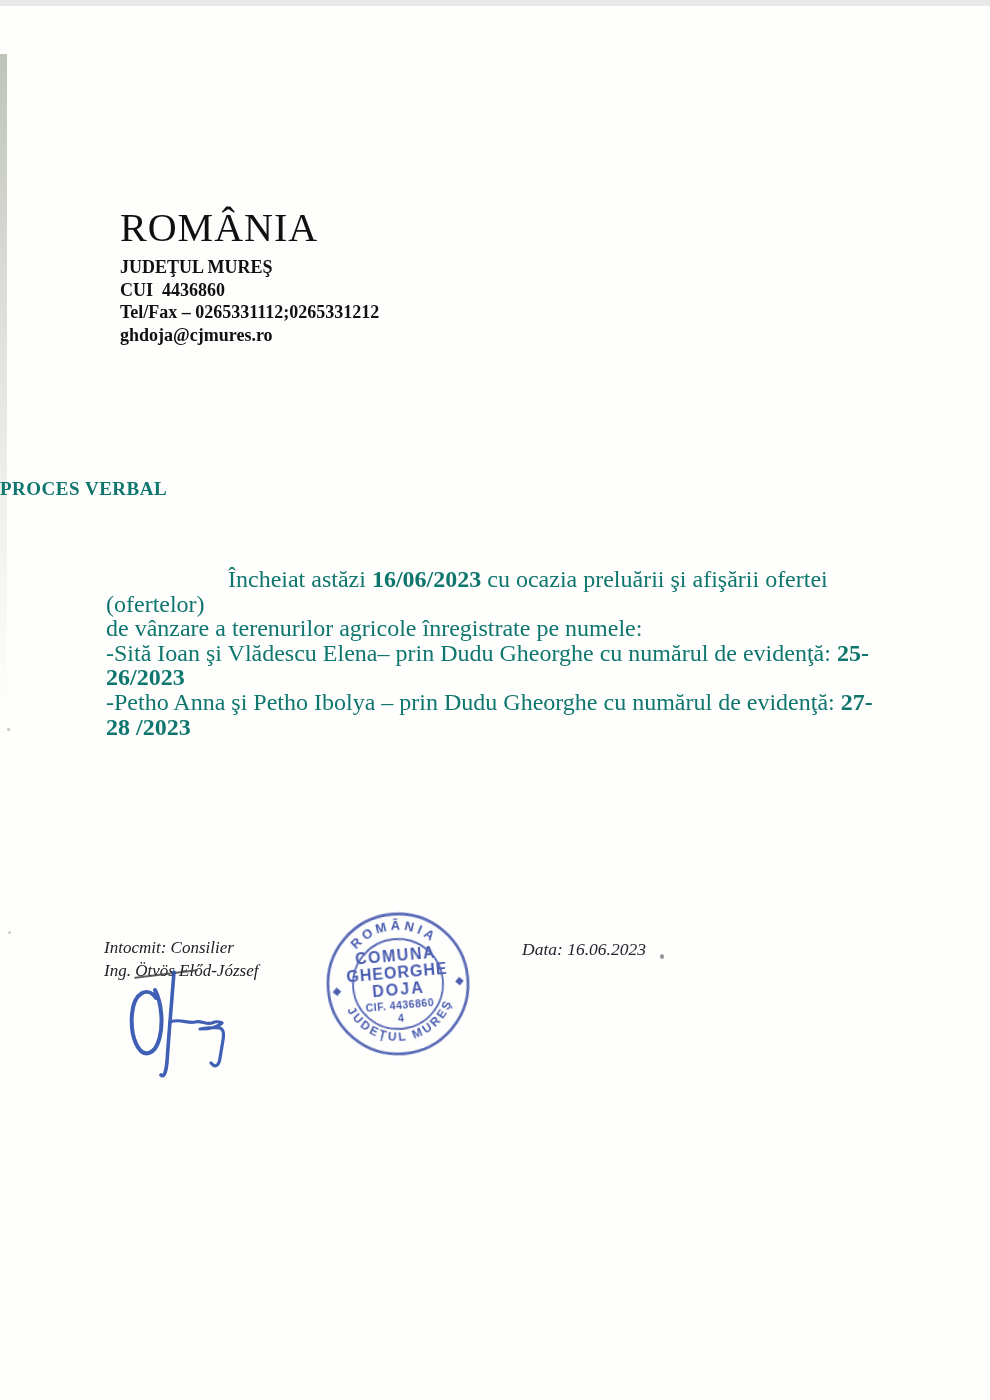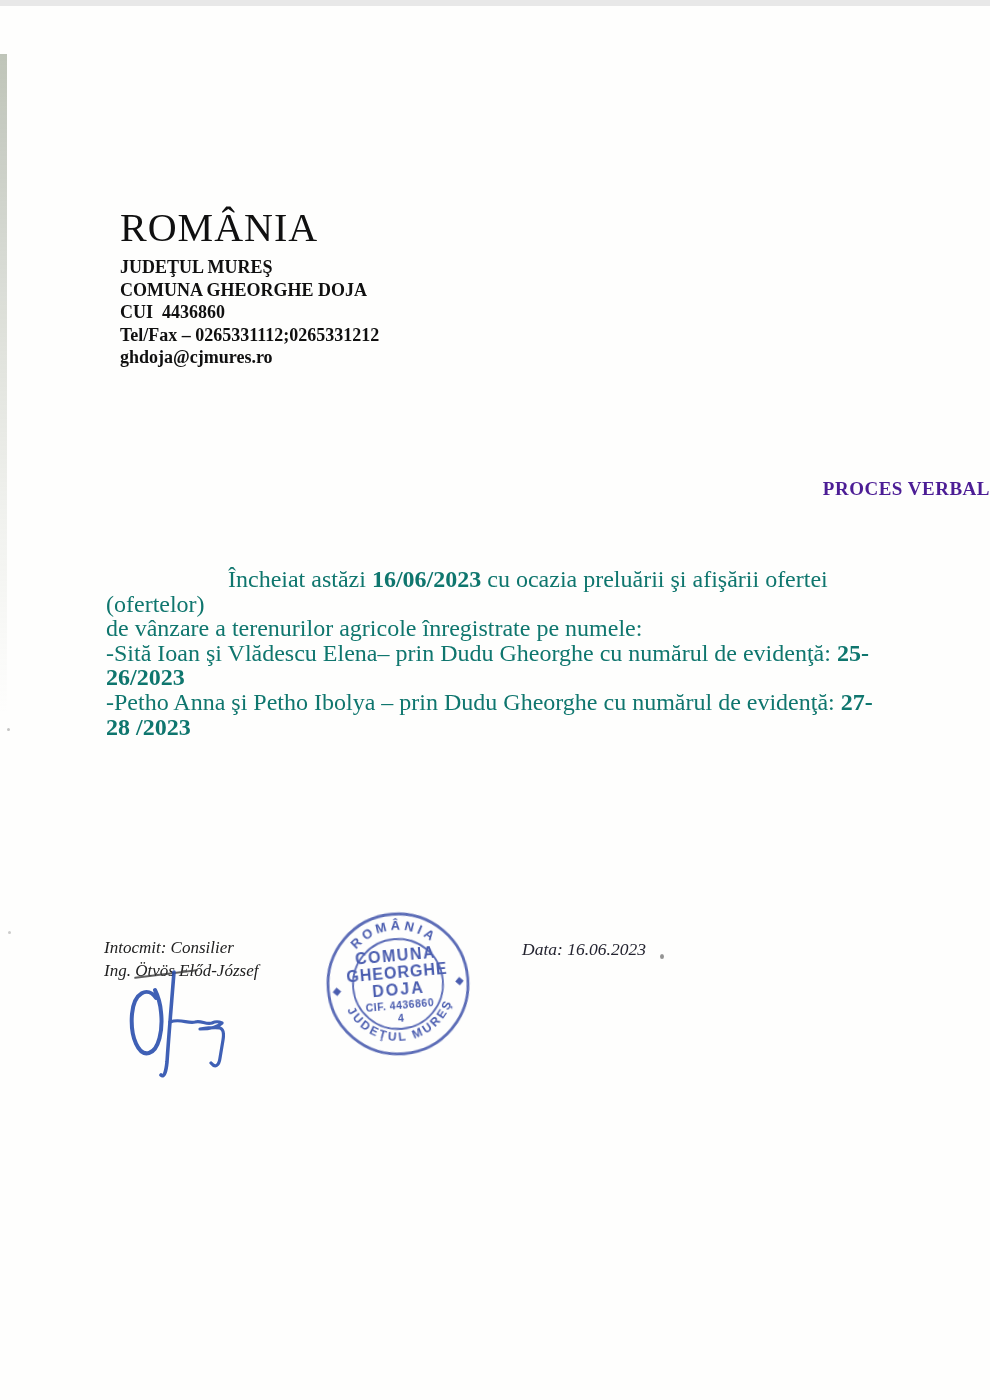--- a/index.html
+++ b/index.html
@@ -37,22 +37,22 @@
   }
   .header-lines { margin-top: 6px; }
   .header-line {
     font-weight: 700; font-size: 18px; line-height: 22.5px;
     color: #101010; white-space: pre;
   }
 
   
   .doc-title {
     position: absolute; left: 0; right: 0; top: 472px;
-    text-align: right; font-weight: 700; font-size: 19px;
-    letter-spacing: 0.5px; color: #4c1d95;
+    text-align: left; font-weight: 700; font-size: 19px;
+    letter-spacing: 0.5px; color: #0f766e;
   }
 
   
   .body-text {
     position: absolute; left: 106px; top: 561px; width: 790px;
     font-size: 24px; line-height: 24.6px; color: #0f766e;
   }
   .intro-first { text-indent: 122px; }
   .body-text b { font-weight: 700; }
   .entry { white-space: pre-wrap; }
@@ -90,21 +90,20 @@
 <body>
 
 <div class="page">
 
   <div class="scan-edge"></div>
 
   <div class="header">
     <div class="country">ROMÂNIA</div>
     <div class="header-lines">
       <div class="header-line">JUDEŢUL MUREŞ</div>
-      <div class="header-line">COMUNA GHEORGHE DOJA</div>
       <div class="header-line">CUI  4436860</div>
       <div class="header-line">Tel/Fax – 0265331112;0265331212</div>
       <div class="header-line">ghdoja@cjmures.ro</div>
     </div>
   </div>
 
   <div class="doc-title">PROCES VERBAL</div>
 
   <div class="body-text">
     <div class="intro-first"><span>Încheiat astăzi </span><b>16/06/2023</b><span> cu ocazia preluării şi afişării ofertei (ofertelor)</span></div>

